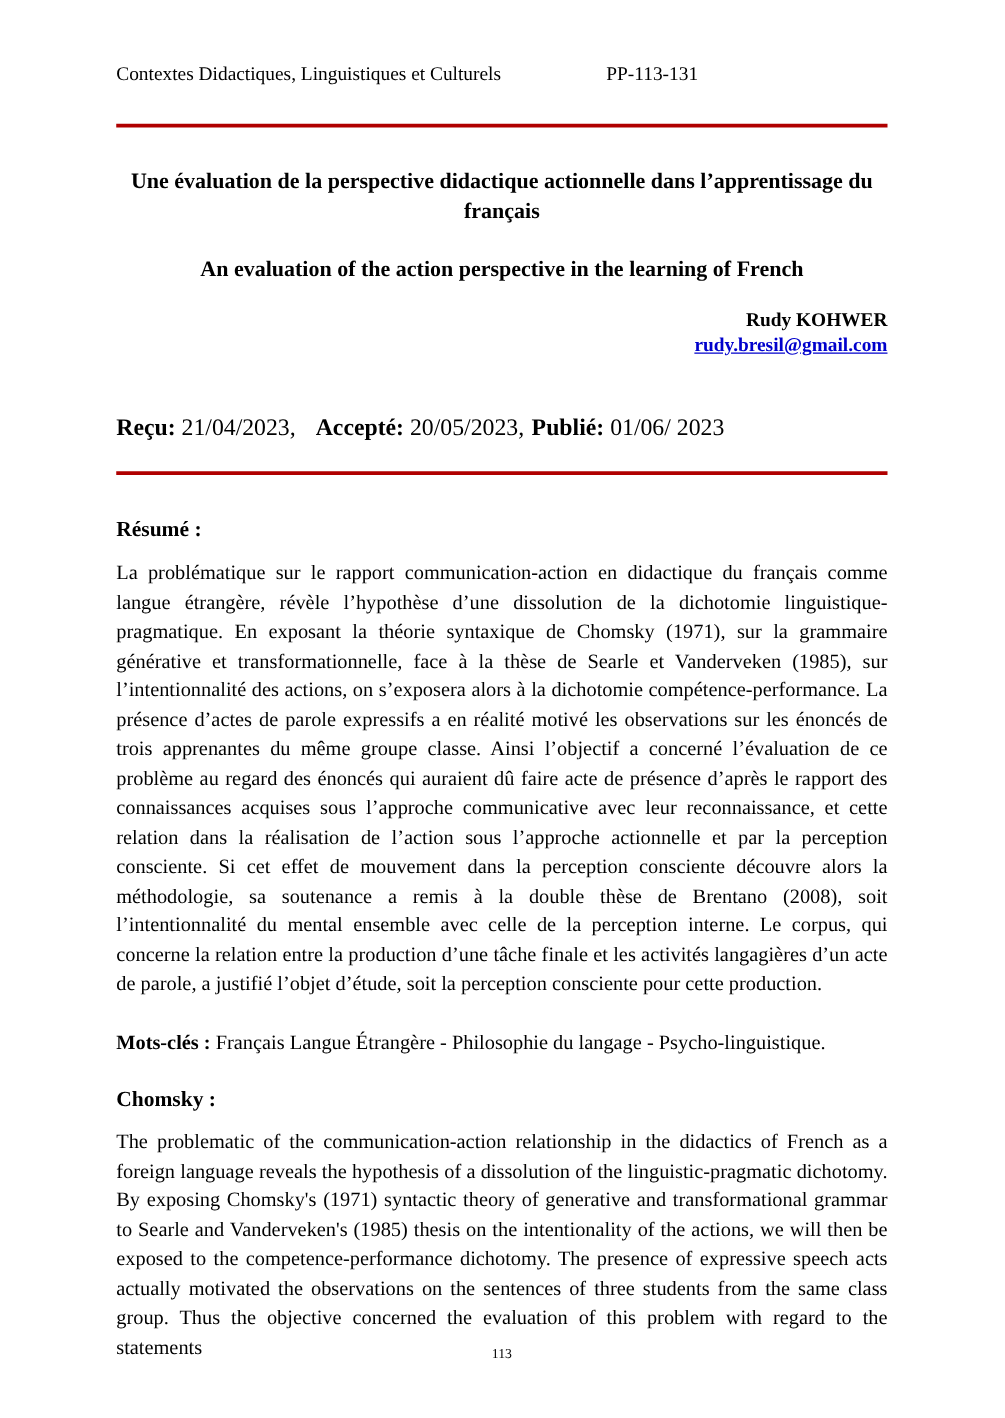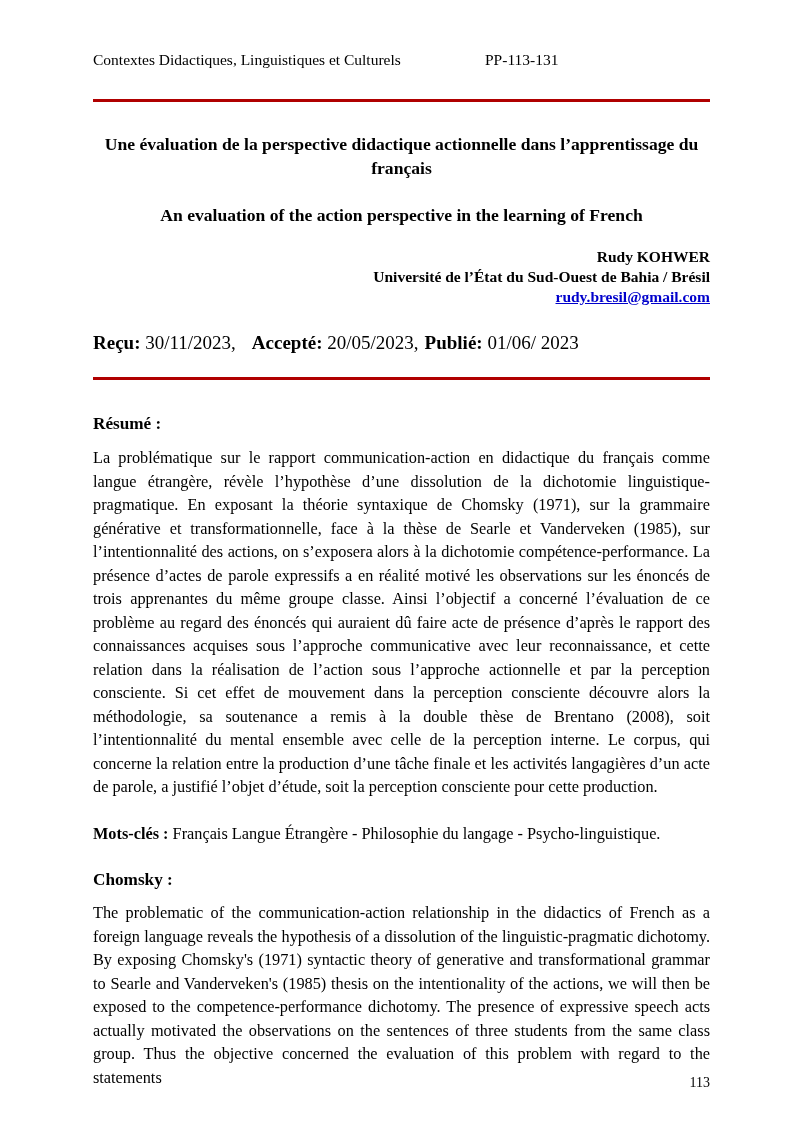--- a/index.html
+++ b/index.html
@@ -143,22 +143,22 @@
   .para-keywords { top: 782px; }
   .para-en { top: 861px; }
   .para-keywords b { font-weight: bold; }
 
   
   .folio {
     position: absolute;
     left: 0;
     top: 1033px;
     width: 617px;
-    text-align: right;
-    font-size: 14px;
+    text-align: center;
+    font-size: 11px;
     line-height: 20px;
   }
 </style>
 </head>
 <body>
 
 <div class="page">
   <div class="content">
 
     <div class="masthead">
@@ -168,25 +168,24 @@
       </div>
     </div>
 
     <div class="rule rule-top"></div>
 
     <div class="title-fr">Une évaluation de la perspective didactique actionnelle dans l’apprentissage du français</div>
     <div class="title-en">An evaluation of the action perspective in the learning of French</div>
 
     <div class="author-block">
       <div>Rudy KOHWER</div>
-      <div>Université de l’État du Sud-Ouest de Bahia / Brésil</div>
       <div><span class="author-email">rudy.bresil@gmail.com</span></div>
     </div>
 
-    <div class="dates"><b>Reçu:</b> <span>30/11/2023,</span><span class="date-sp-1"></span><b>Accepté:</b> <span>20/05/2023,</span><span class="date-sp-2"></span><b>Publié:</b> <span>01/06/ 2023</span></div>
+    <div class="dates"><b>Reçu:</b> <span>21/04/2023,</span><span class="date-sp-1"></span><b>Accepté:</b> <span>20/05/2023,</span><span class="date-sp-2"></span><b>Publié:</b> <span>01/06/ 2023</span></div>
 
     <div class="rule rule-mid"></div>
 
     <div class="heading heading-resume">Résumé :</div>
     <div class="para para-fr">La problématique sur le rapport communication-action en didactique du français comme langue étrangère, révèle l’hypothèse d’une dissolution de la dichotomie linguistique-pragmatique. En exposant la théorie syntaxique de Chomsky (1971), sur la grammaire générative et transformationnelle, face à la thèse de Searle et Vanderveken (1985), sur l’intentionnalité des actions, on s’exposera alors à la dichotomie compétence-performance. La présence d’actes de parole expressifs a en réalité motivé les observations sur les énoncés de trois apprenantes du même groupe classe. Ainsi l’objectif a concerné l’évaluation de ce problème au regard des énoncés qui auraient dû faire acte de présence d’après le rapport des connaissances acquises sous l’approche communicative avec leur reconnaissance, et cette relation dans la réalisation de l’action sous l’approche actionnelle et par la perception consciente. Si cet effet de mouvement dans la perception consciente découvre alors la méthodologie, sa soutenance a remis à la double thèse de Brentano (2008), soit l’intentionnalité du mental ensemble avec celle de la perception interne. Le corpus, qui concerne la relation entre la production d’une tâche finale et les activités langagières d’un acte de parole, a justifié l’objet d’étude, soit la perception consciente pour cette production.</div>
 
     <div class="para para-keywords"><b>Mots-clés :</b><span> Français Langue Étrangère - Philosophie du langage - Psycho-linguistique.</span></div>
 
     <div class="heading heading-abstract">Chomsky :</div>
     <div class="para para-en">The problematic of the communication-action relationship in the didactics of French as a foreign language reveals the hypothesis of a dissolution of the linguistic-pragmatic dichotomy. By exposing Chomsky's (1971) syntactic theory of generative and transformational grammar to Searle and Vanderveken's (1985) thesis on the intentionality of the actions, we will then be exposed to the competence-performance dichotomy. The presence of expressive speech acts actually motivated the observations on the sentences of three students from the same class group. Thus the objective concerned the evaluation of this problem with regard to the statements</div>

